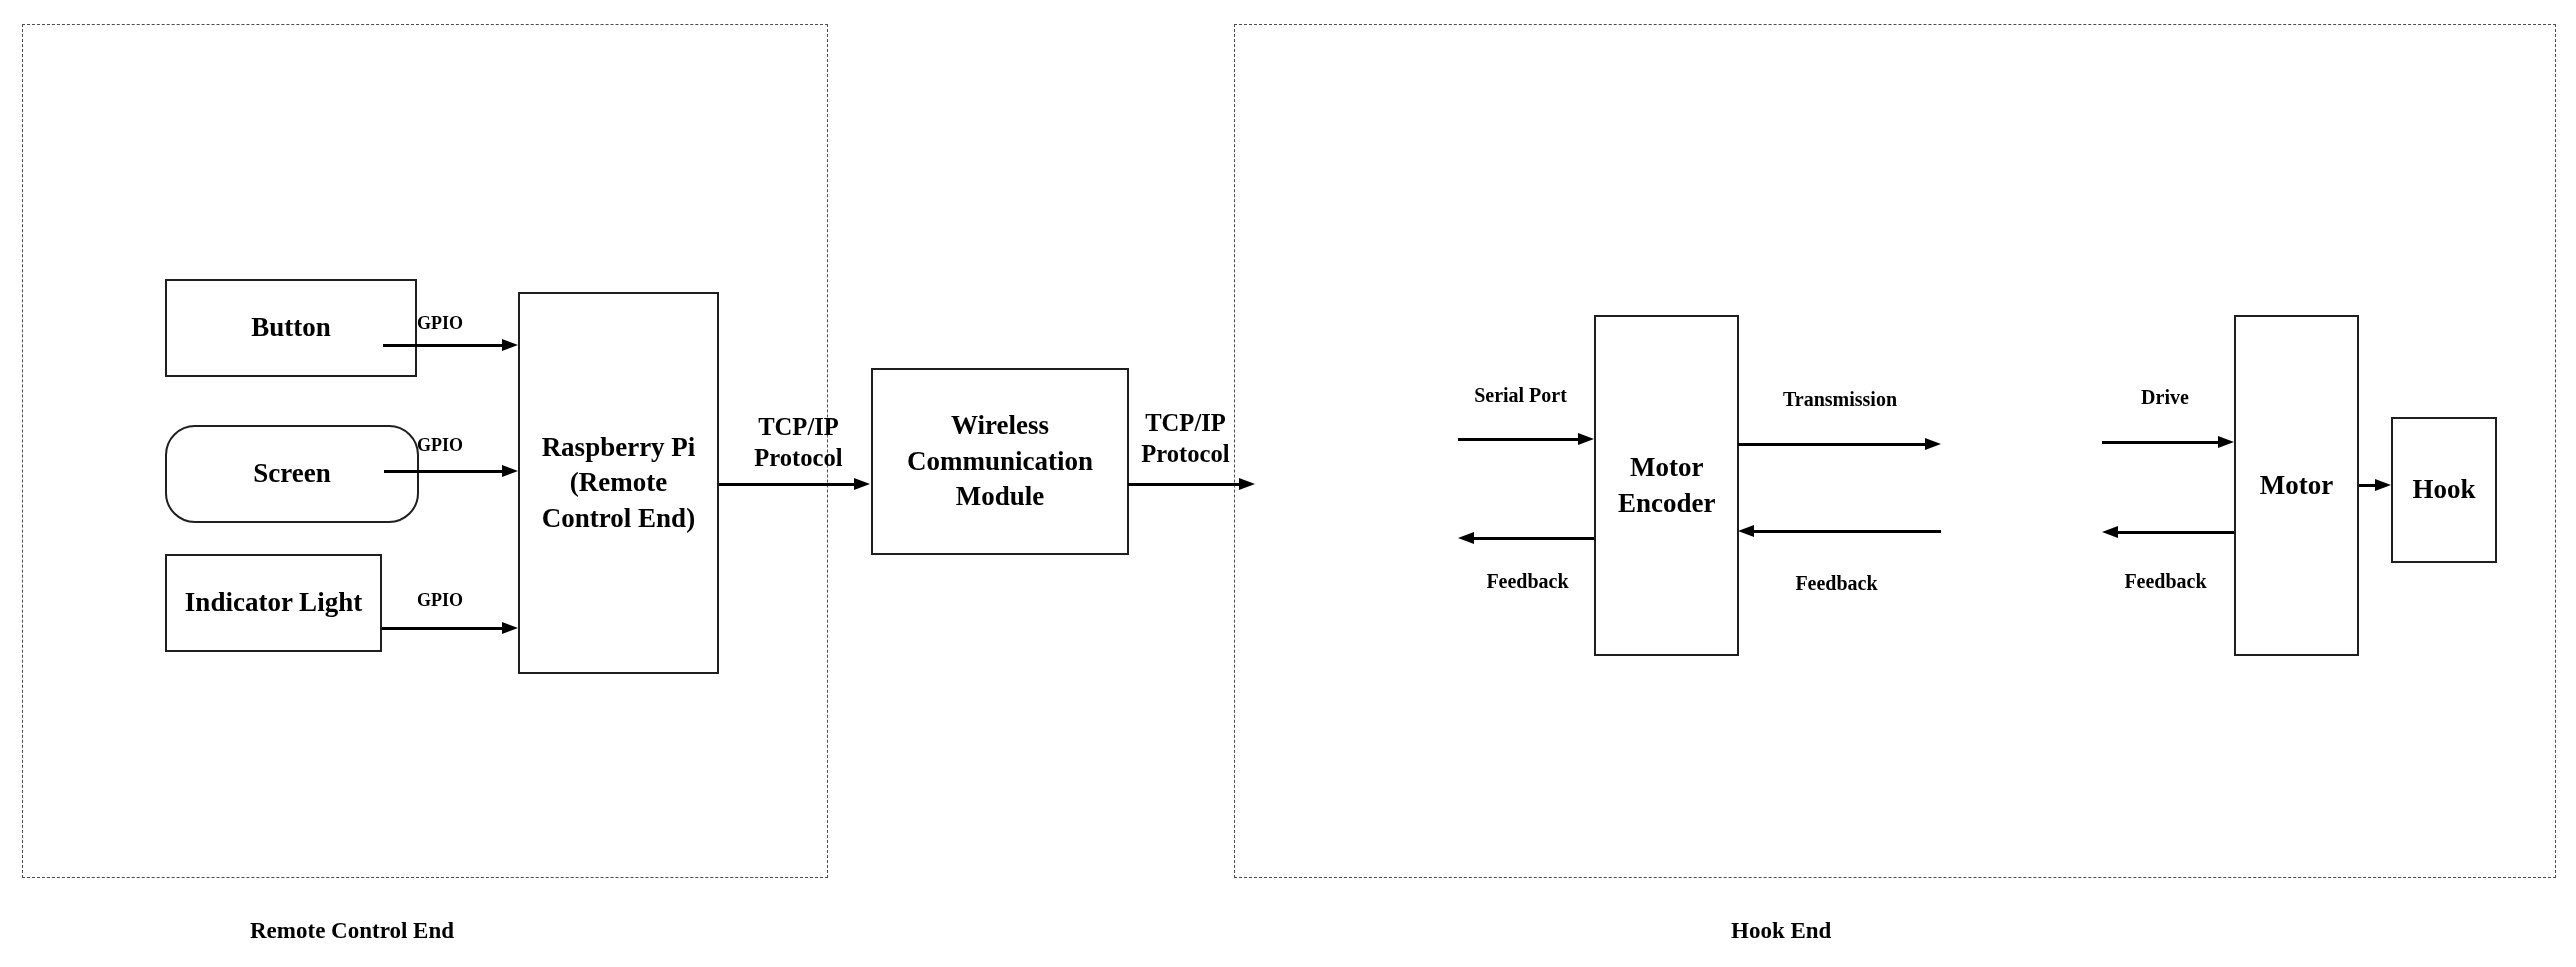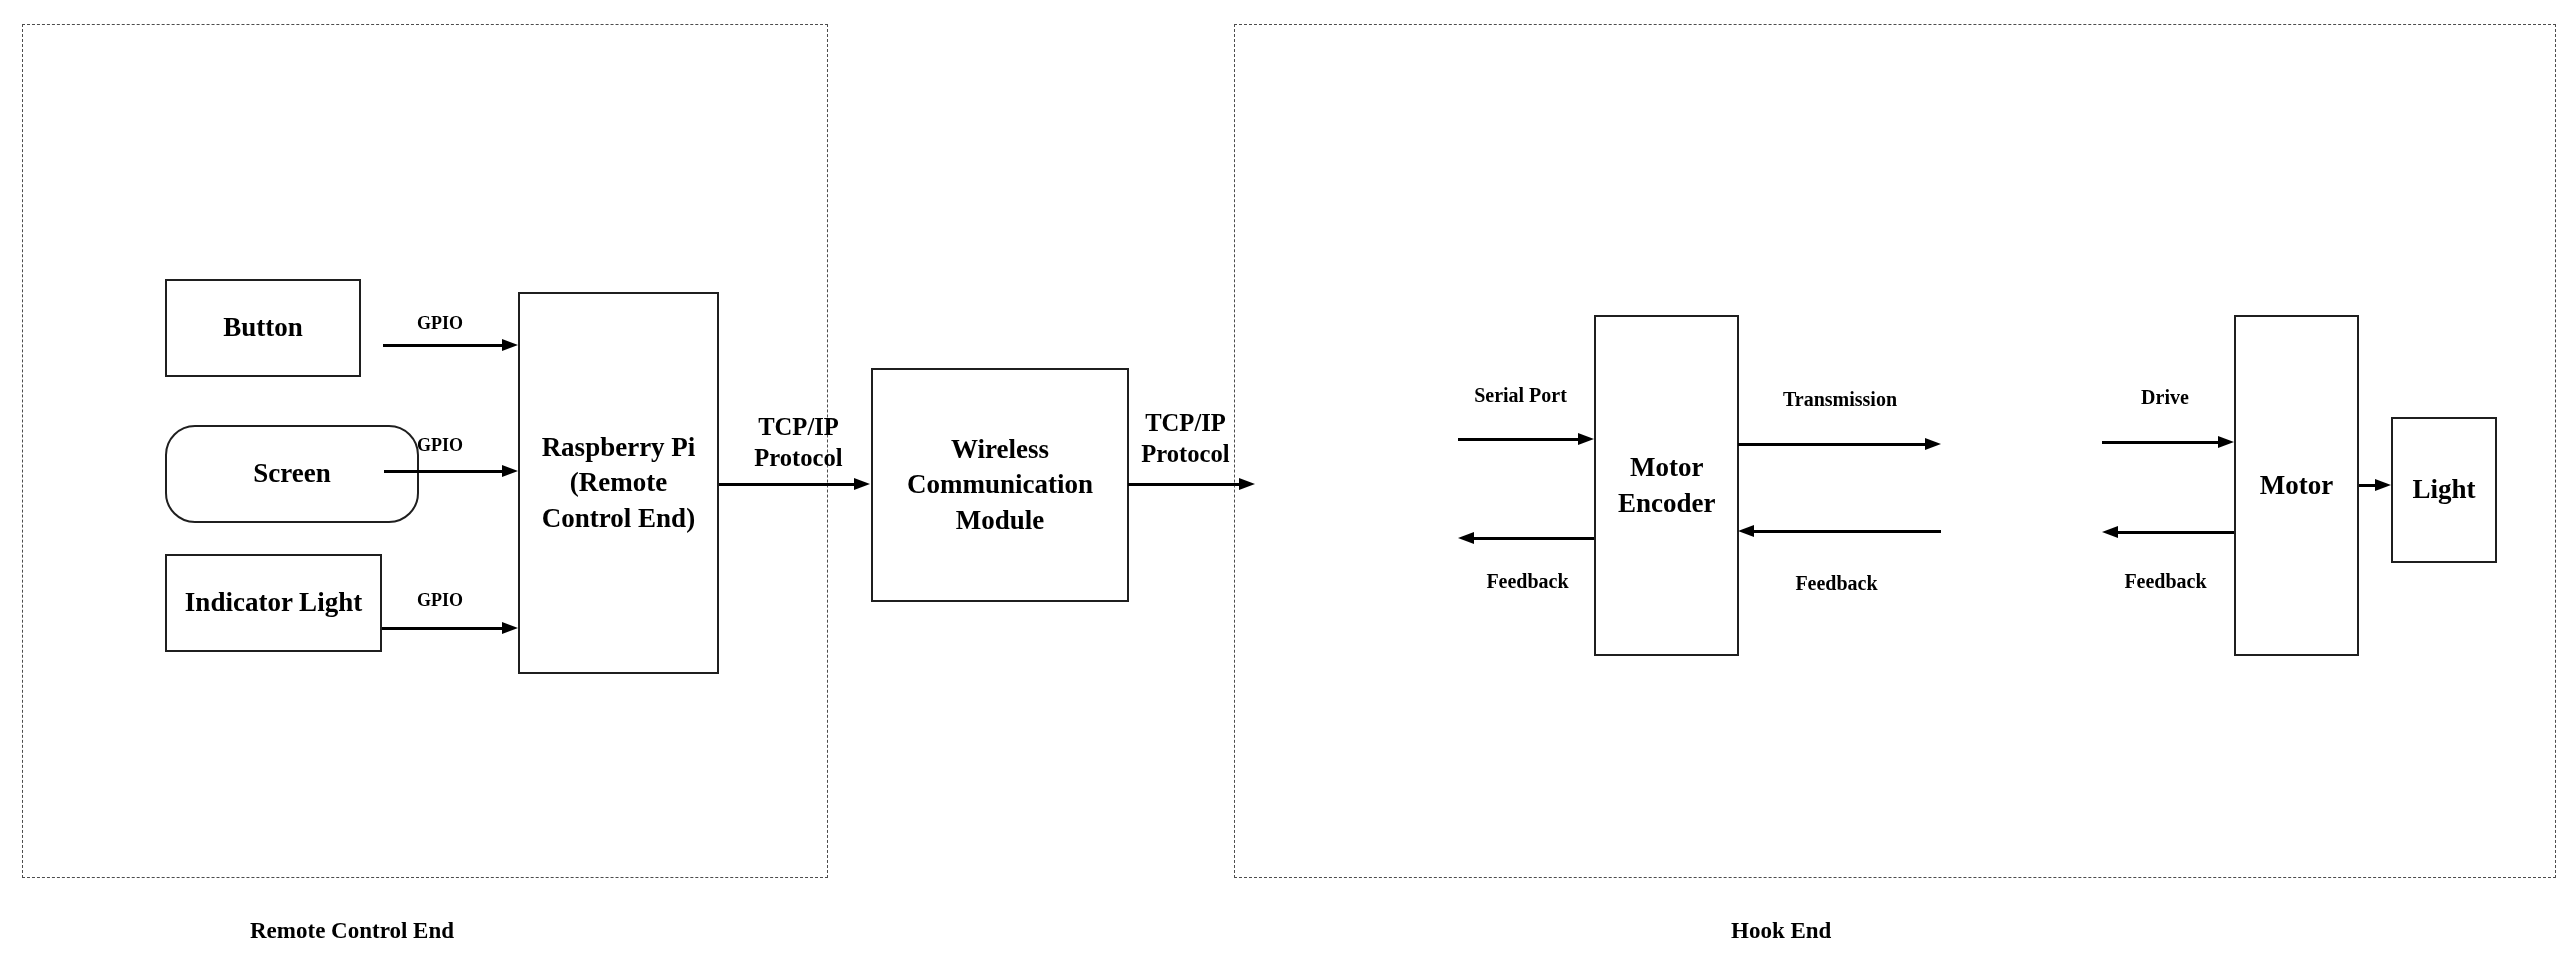--- a/index.html
+++ b/index.html
@@ -78,28 +78,28 @@
 <body>
 
 <div id="canvas">
 
   <div class="group" style="left:22.4px; top:24px; width:804px; height:852px;"></div>
   <div class="group" style="left:1234px; top:24px; width:1320px; height:852px;"></div>
 
   <div class="caption" style="left:250px; top:918px; width:328px;">Remote Control End</div>
   <div class="caption" style="left:1731px; top:918px; width:328px;">Hook End</div>
 
-  <div class="node nowrap" style="left:165px; top:279px; width:196px; height:98px;text-align:center;">Button</div>
+  <div class="node nowrap" style="left:165px; top:279px; width:252px; height:98px;text-align:center;">Button</div>
   <div class="node nowrap" style="left:165px; top:425px; width:254px; height:98px;border-radius:30px;">Screen</div>
   <div class="node nowrap" style="left:165px; top:554px; width:217px; height:98px;">Indicator Light</div>
   <div class="node" style="left:518px; top:292px; width:201px; height:382px;">Raspberry Pi (Remote Control End)</div>
-  <div class="node" style="left:871px; top:368px; width:258px; height:234px;">Wireless Communication Module</div>
+  <div class="node" style="left:871px; top:368px; width:258px; height:187px;">Wireless Communication Module</div>
   <div class="node" style="left:1594px; top:315px; width:145px; height:341px;padding-left:8px;">Motor Encoder</div>
   <div class="node nowrap" style="left:2234px; top:315px; width:125px; height:341px;">Motor</div>
-  <div class="node nowrap" style="left:2391px; top:417px; width:106px; height:146px;">Light</div>
+  <div class="node nowrap" style="left:2391px; top:417px; width:106px; height:146px;">Hook</div>
 
   <div class="edge dir-right" style="left:383px; top:344px; width:135px;">
     <div class="line"></div>
     <div class="head"></div>
   </div>
   <div class="edge-label small" style="left:388px; top:313px; width:104px;">GPIO</div>
 
   <div class="edge dir-right" style="left:384px; top:470px; width:134px;">
     <div class="line"></div>
     <div class="head"></div>

